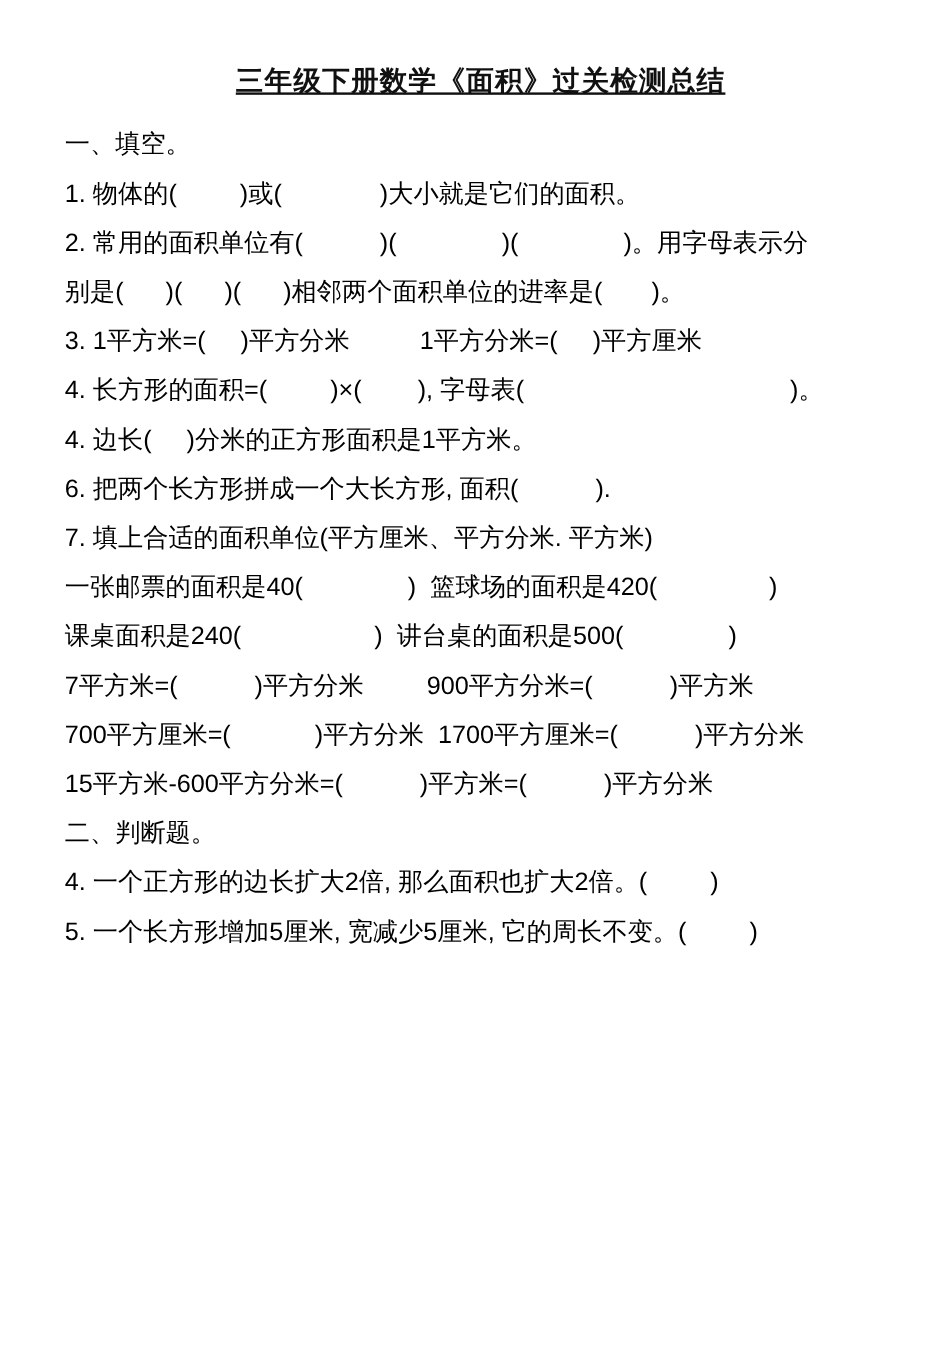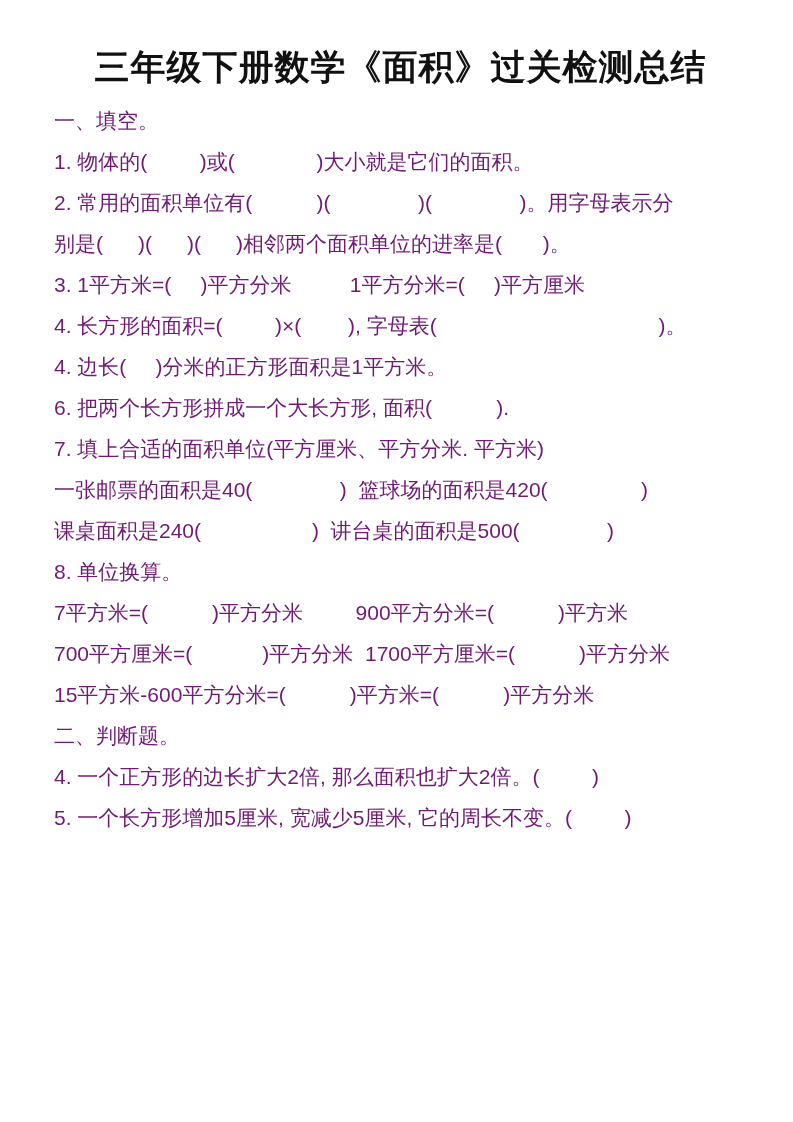--- a/index.html
+++ b/index.html
@@ -13,37 +13,38 @@
     width: 793px;
     height: 1122px;
     margin: 0 auto;
     background: #ffffff;
     padding: 46px 46px 0 54px;
     font-family: "Liberation Sans", "DejaVu Sans", sans-serif;
     color: #1c1c1c;
     overflow: hidden;
   }
   .title {
-    font-size: 35px;
+    font-size: 23px;
     font-weight: 700;
     text-align: center;
     line-height: 42px;
     letter-spacing: 1px;
     color: #111111;
     white-space: pre;
+    text-decoration: underline;
   }
   .content {
     margin-top: 12px;
   }
   .line {
     font-size: 21px;
     line-height: 41px;
     height: 41px;
     white-space: pre;
-    color: #701a75;
+    color: #000000;
   }
   .section-heading {
     
     font-weight: 400;
   }
 </style>
 </head>
 <body>
 
 <div class="page">
@@ -53,21 +54,20 @@
     <div class="line">1. 物体的(         )或(              )大小就是它们的面积。</div>
     <div class="line">2. 常用的面积单位有(           )(               )(               )。用字母表示分</div>
     <div class="line">别是(      )(      )(      )相邻两个面积单位的进率是(       )。</div>
     <div class="line">3. 1平方米=(     )平方分米          1平方分米=(     )平方厘米</div>
     <div class="line">4. 长方形的面积=(         )×(        ), 字母表(                                      )。</div>
     <div class="line">4. 边长(     )分米的正方形面积是1平方米。</div>
     <div class="line">6. 把两个长方形拼成一个大长方形, 面积(           ).</div>
     <div class="line">7. 填上合适的面积单位(平方厘米、平方分米. 平方米)</div>
     <div class="line">一张邮票的面积是40(               )  篮球场的面积是420(                )</div>
     <div class="line">课桌面积是240(                   )  讲台桌的面积是500(               )</div>
-    <div class="line">8. 单位换算。</div>
     <div class="line">7平方米=(           )平方分米         900平方分米=(           )平方米</div>
     <div class="line">700平方厘米=(            )平方分米  1700平方厘米=(           )平方分米</div>
     <div class="line">15平方米-600平方分米=(           )平方米=(           )平方分米</div>
     <div class="line section-heading">二、判断题。</div>
     <div class="line">4. 一个正方形的边长扩大2倍, 那么面积也扩大2倍。(         )</div>
     <div class="line">5. 一个长方形增加5厘米, 宽减少5厘米, 它的周长不变。(         )</div>
   </div>
 </div>
 
 </body></html>

